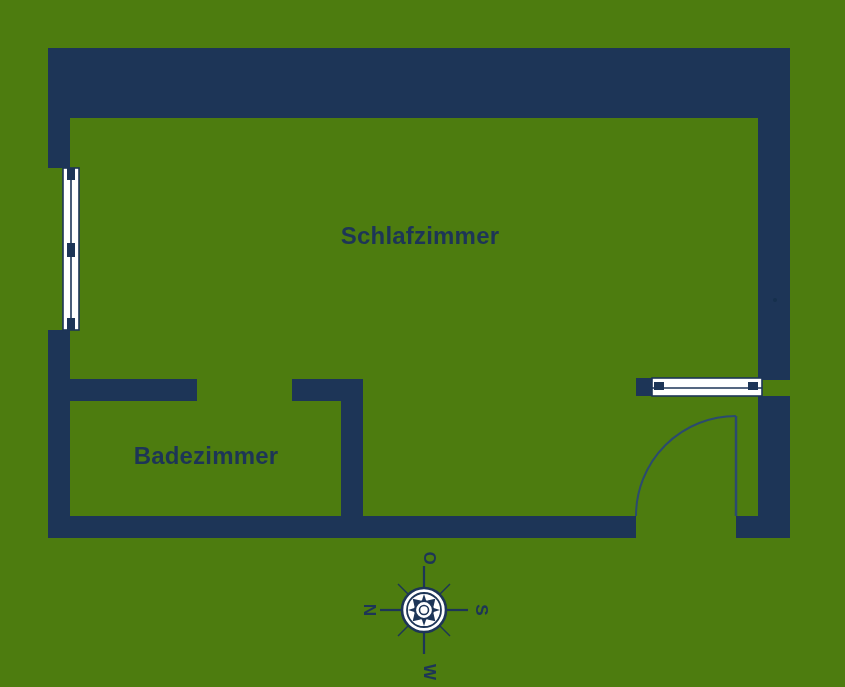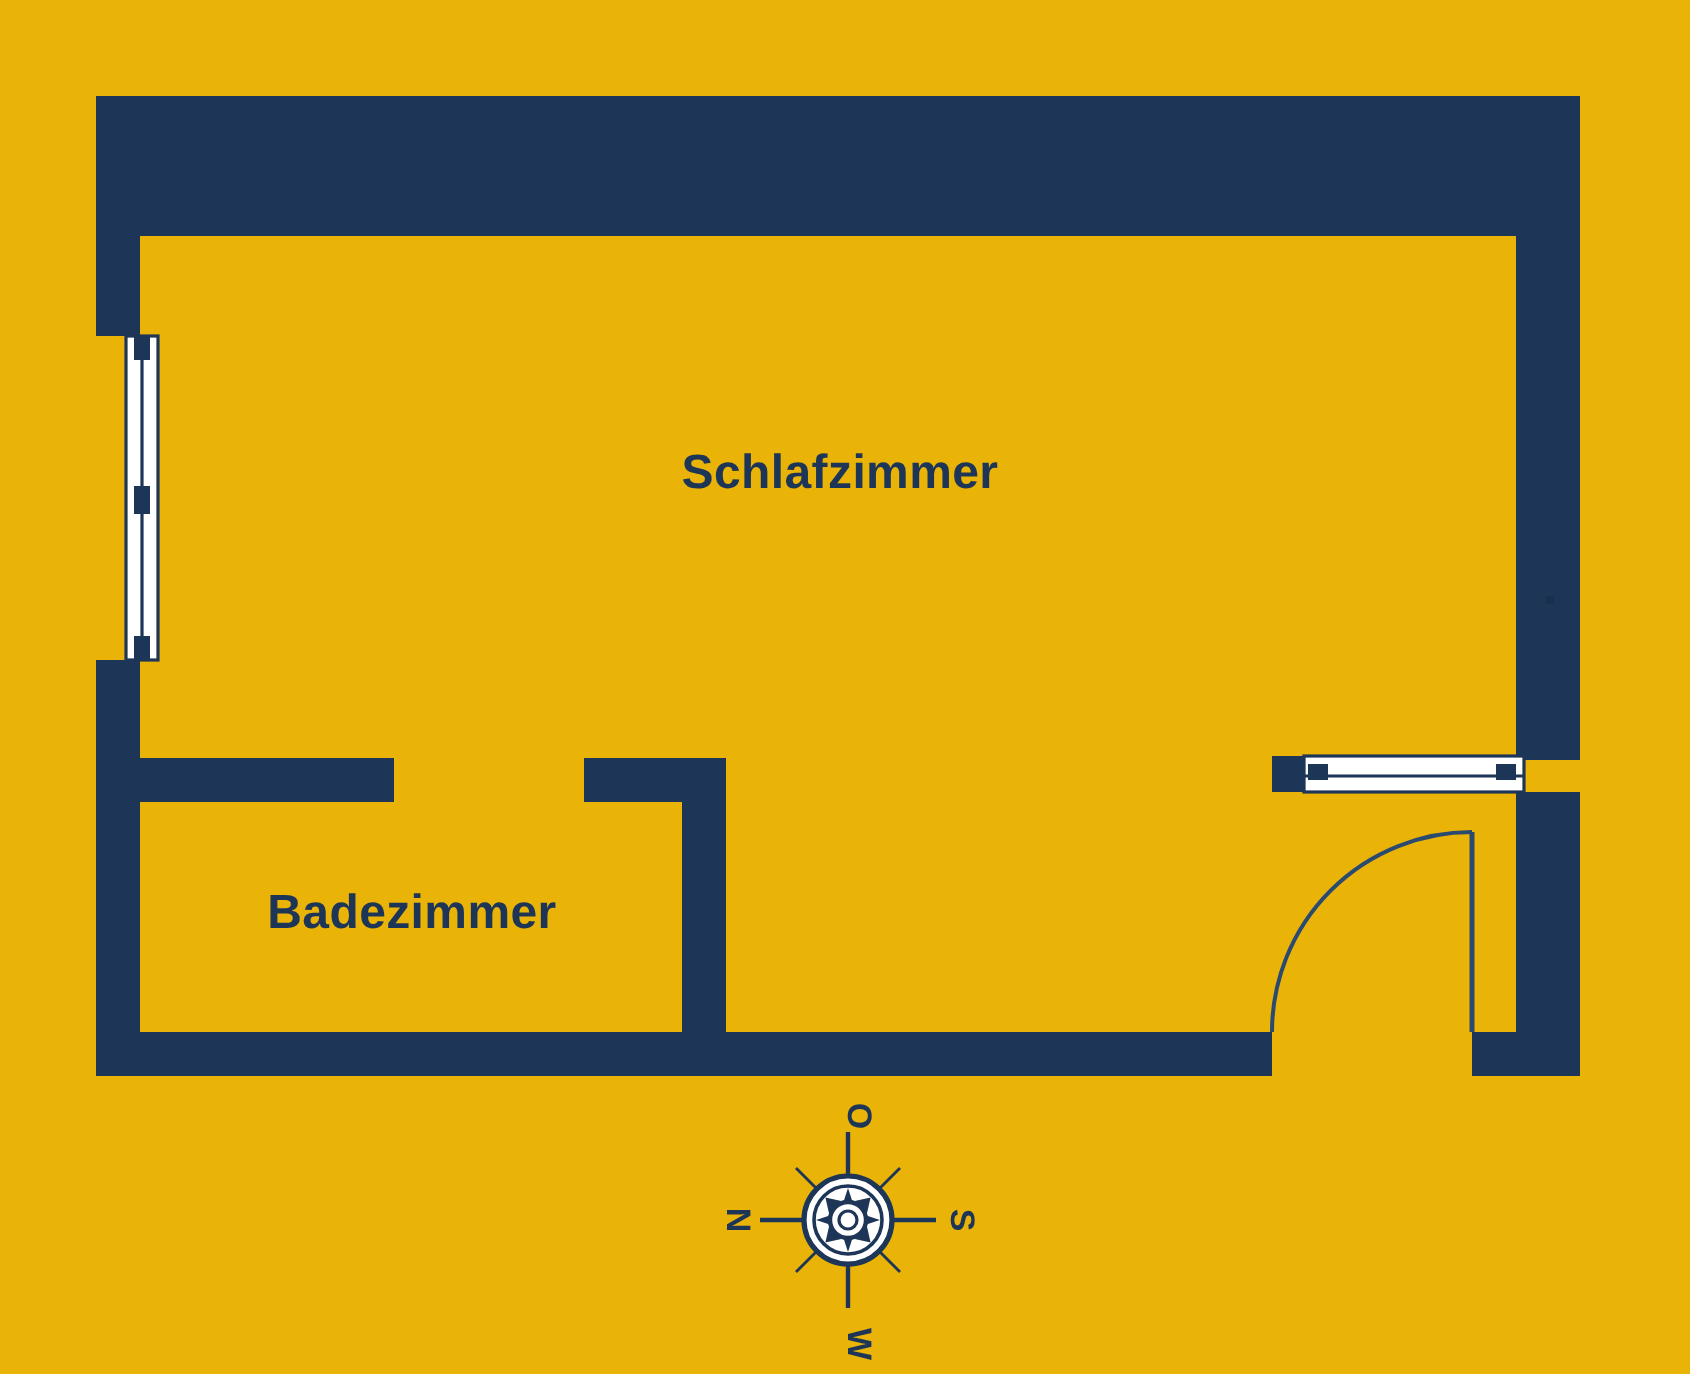--- a/index.html
+++ b/index.html
@@ -10,21 +10,21 @@
   body {
     width: 845px;
     height: 687px;
     font-family: "Liberation Sans", sans-serif;
     overflow: hidden;
   }
   #floorplan-root {
     position: relative;
     width: 845px;
     height: 687px;
-    background: #eab308;
+    background: #4d7c0f;
   }
   svg.plan {
     display: block;
     width: 845px;
     height: 687px;
   }
   .room-label {
     font-family: "Liberation Sans", sans-serif;
     font-weight: bold;
     font-size: 24px;

